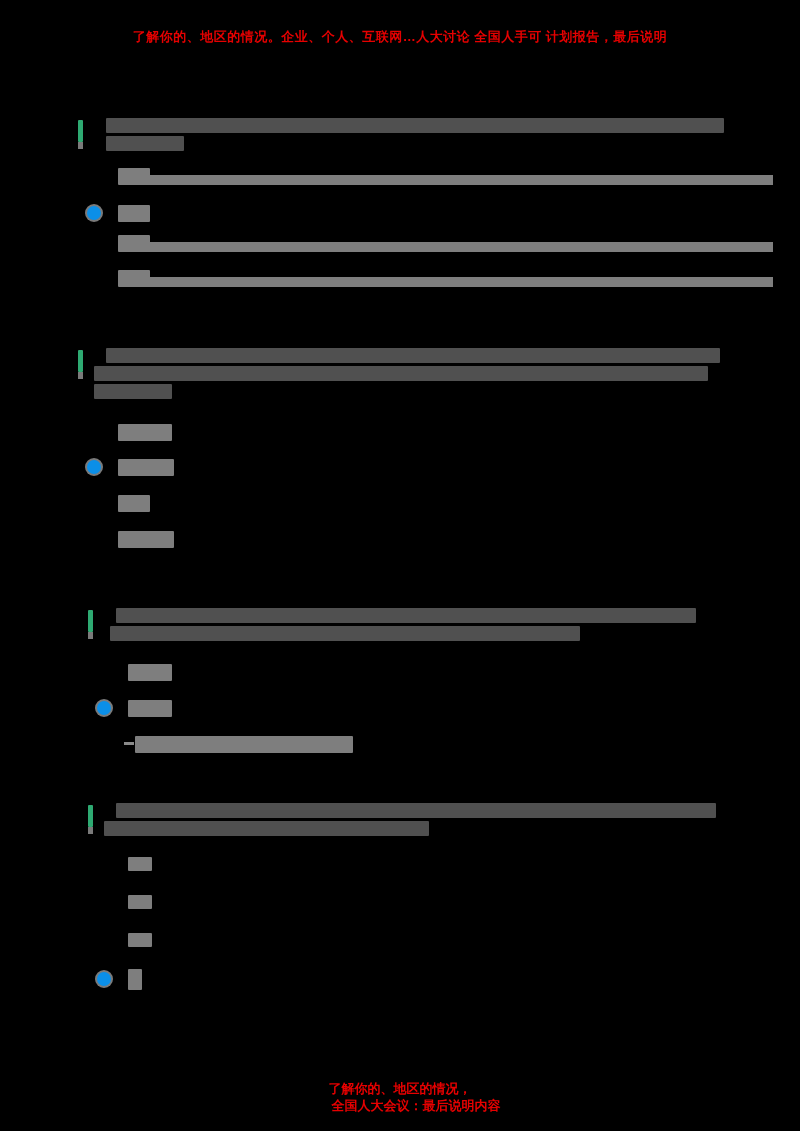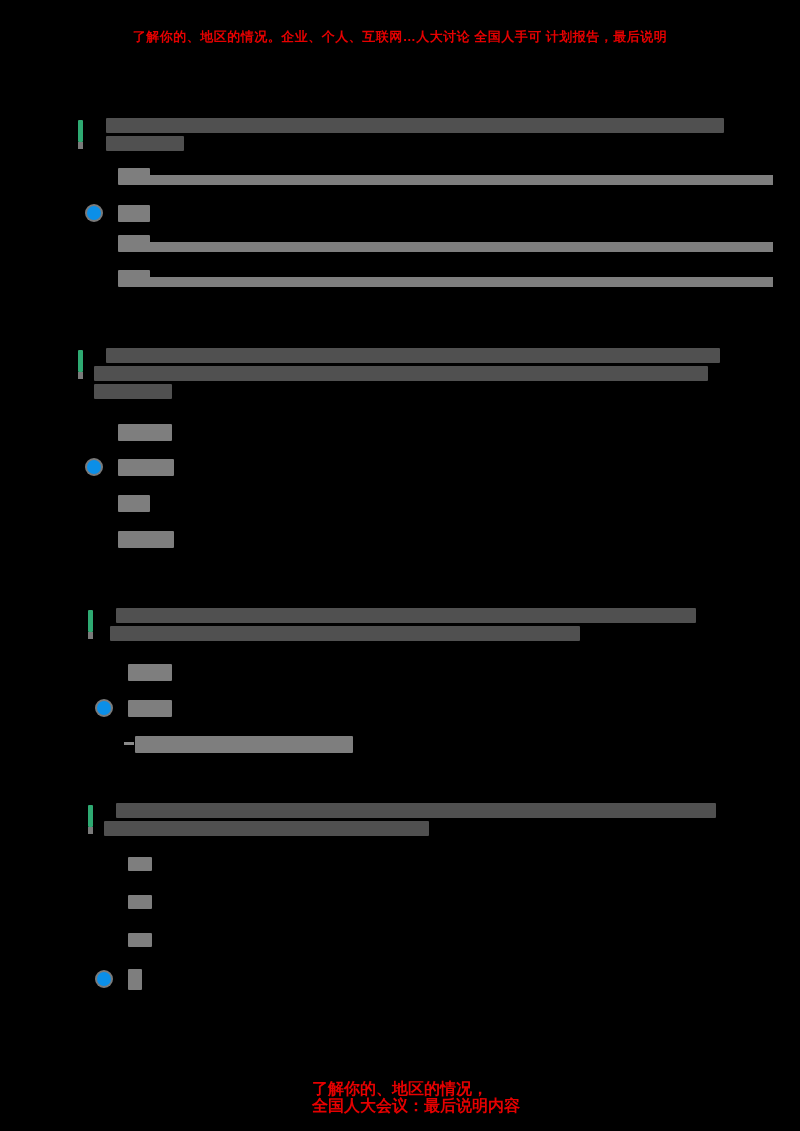--- a/index.html
+++ b/index.html
@@ -52,21 +52,21 @@
   .obar{
     position:absolute;top:10px;height:10px;background:#7e7e7e;
   }
   .odash{
     position:absolute;left:36px;top:9px;width:10px;height:3px;background:#8a8a8a;
   }
 
   
   .footer{
     position:absolute;left:0;width:800px;text-align:center;
-    color:#e60000;font-size:16px;font-weight:bold;line-height:16px;
+    color:#e60000;font-size:13px;font-weight:bold;line-height:16px;
     white-space:nowrap;filter:blur(.45px);
   }
 </style>
 </head>
 <body>
 
 <div class="page">
 
   <div class="title">了解你的、地区的情况。企业、个人、互联网…人大讨论 全国人手可 计划报告，最后说明</div>
 

